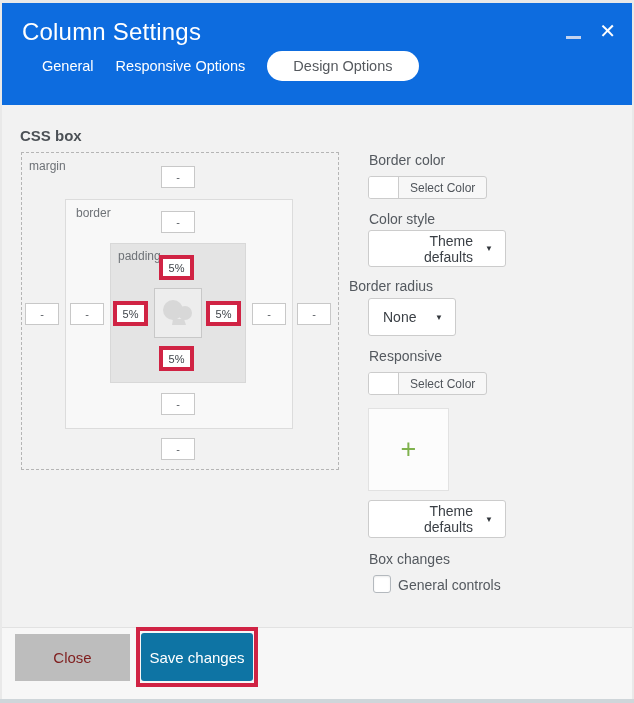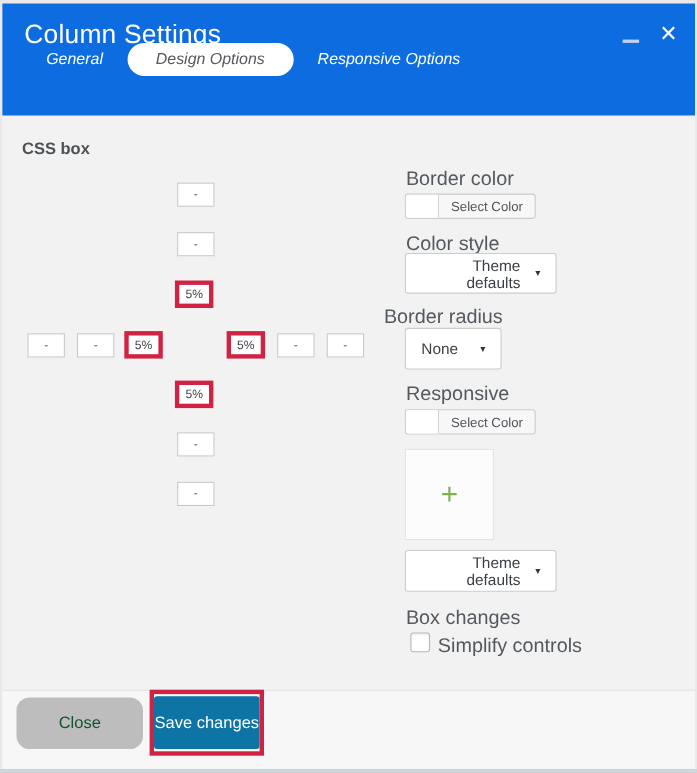--- a/index.html
+++ b/index.html
@@ -19,21 +19,21 @@
   .edge-right { right:0; top:0; width:2px; height:699px; }
   .edge-bottom { left:0; top:699px; width:634px; height:4px; background:#cfd6da; }
 
   
   .header { position:absolute; left:2px; top:3px; right:2px; height:102px; background:#0d6cdf; }
   .title { position:absolute; left:20px; top:15px; color:#ffffff; font-size:24px; font-weight:500; letter-spacing:.2px; }
   .win-controls { position:absolute; right:16px; top:16px; display:flex; align-items:flex-start; gap:18px; }
   .min-bar { display:block; width:15px; height:3px; background:#c3d3ef; margin-top:17px; cursor:pointer; }
   .close-x { color:#ffffff; font-size:20px; line-height:24px; cursor:pointer; font-weight:400; }
 
-  .tabs { position:absolute; left:40px; top:36px; display:flex; align-items:flex-start;font-style:italic; }
+  .tabs { position:absolute; left:40px; top:48px; display:flex; align-items:flex-start; }
   .tab { color:#ffffff; font-size:14.5px; padding:7px 0; cursor:pointer; white-space:nowrap; }
   .tab-gap-l { margin-left:22px; }
   .tab.active {
     background:#ffffff; color:#55595e; border-radius:16px;
     padding:7px 26px; margin-left:22px;
   }
 
   
   .css-heading { position:absolute; left:20px; top:127px; font-size:15px; font-weight:700; color:#4c5156; }
   .margin-box { position:absolute; left:21px; top:152px; width:318px; height:318px; border:1px dashed #b5b5b5; }
@@ -51,21 +51,21 @@
     border:1px solid #c8c8c8; display:flex; align-items:center; justify-content:center;
     font-size:11px; color:#555a60; cursor:text;
   }
   .red-wrap {
     position:absolute; width:35px; height:25px; border:4px solid #d02344;
     background:#ffffff; display:flex; align-items:center; justify-content:center;
   }
   .in-red { width:100%; height:100%; display:flex; align-items:center; justify-content:center; font-size:11px; color:#3f444a; cursor:text; }
 
   
-  .lbl { position:absolute; font-size:18px; color:#54595f; }
+  .lbl { position:absolute; font-size:14px; color:#54595f; }
 
   .select-color {
     position:absolute; height:23px; display:flex; align-items:stretch;
     border:1px solid #cccccc; border-radius:3px; background:#f7f7f7; cursor:pointer;justify-content:flex-end;
   }
   .swatch { width:30px; background:#ffffff; border-right:1px solid #cccccc; border-radius:2px 0 0 2px; }
   .sc-label { font-size:12px; color:#50555b; padding:0 11px; display:flex; align-items:center; }
 
   .dropdown {
     position:absolute; background:#ffffff; border:1px solid #cccccc; border-radius:3px;
@@ -85,52 +85,68 @@
   .checkbox {
     position:absolute; left:373px; top:575px; width:18px; height:18px;
     background:#ffffff; border:1px solid #b4b9be; border-radius:3px;
     box-shadow:inset 0 1px 2px rgba(0,0,0,.08); cursor:pointer;
   }
 
   
   .footer { position:absolute; left:2px; top:627px; right:2px; height:72px; background:#f7f7f7; border-top:1px solid #e2e2e2; }
   .close-btn {
     position:absolute; left:13px; top:6px; width:115px; height:47px;
-    background:#bdbdbd; border:none; border-radius:12px;
-    color:#14532d; font-size:15px; font-family:inherit; cursor:pointer;
+    background:#bdbdbd; border:none; border-radius:0;
+    color:#7f1d1d; font-size:15px; font-family:inherit; cursor:pointer;
   }
   .save-annotation {
-    position:absolute; left:134px; top:-1px; width:104px; height:60px;
+    position:absolute; left:134px; top:-1px; width:122px; height:60px;
     border:4px solid #d02344; display:flex; align-items:center; justify-content:center;
   }
   .save-btn {
     width:112px; height:48px; background:#0e74a4; border:none; border-radius:3px;
     color:#ffffff; font-size:15px; font-family:inherit; cursor:pointer;
   }
 </style>
 </head>
 <body>
 
 <div class="modal">
 
   <div class="header">
     <div class="title">Column Settings</div>
     <div class="win-controls">
       <span class="min-bar"></span>
       <span class="close-x">✕</span>
     </div>
     <div class="tabs">
       <span class="tab">General</span>
+      <span class="tab tab-gap-l">Responsive Options</span>
       <span class="tab active">Design Options</span>
-      <span class="tab tab-gap-l">Responsive Options</span>
     </div>
   </div>
 
   <div class="css-heading">CSS box</div>
 
+  <div class="margin-box">
+    <span class="box-label margin-label">margin</span>
+    <div class="border-box">
+      <span class="box-label border-label">border</span>
+      <div class="padding-box">
+        <span class="box-label padding-label">padding</span>
+        <div class="content-box">
+          <svg class="cloud-svg" width="34" height="28" viewBox="0 0 34 28">
+            <circle cx="12" cy="11" r="10"></circle>
+            <circle cx="24" cy="14" r="7"></circle>
+            <path d="M12 20 h11 l2 6 h-14 z"></path>
+          </svg>
+        </div>
+      </div>
+    </div>
+  </div>
 
   <div class="in" style="left:161px;top:166px">-</div>
   <div class="in" style="left:161px;top:211px">-</div>
   <div class="in" style="left:25px;top:303px">-</div>
   <div class="in" style="left:70px;top:303px">-</div>
   <div class="in" style="left:252px;top:303px">-</div>
   <div class="in" style="left:297px;top:303px">-</div>
   <div class="in" style="left:161px;top:393px">-</div>
   <div class="in" style="left:161px;top:438px">-</div>
 
@@ -175,21 +191,21 @@
     <span class="plus">+</span>
   </div>
 
   <div class="dropdown" style="left:368px;top:500px;width:138px;height:38px">
     <span class="dd-value">Theme defaults</span>
     <span class="dd-arrow">▼</span>
   </div>
 
   <div class="lbl" style="left:369px;top:551px">Box changes</div>
   <div class="checkbox"></div>
-  <div class="lbl" style="left:398px;top:577px">Simplify controls</div>
+  <div class="lbl" style="left:398px;top:577px">General controls</div>
 
   <div class="footer">
     <button class="close-btn">Close</button>
     <div class="save-annotation">
       <button class="save-btn">Save changes</button>
     </div>
   </div>
 
 </div>
 

